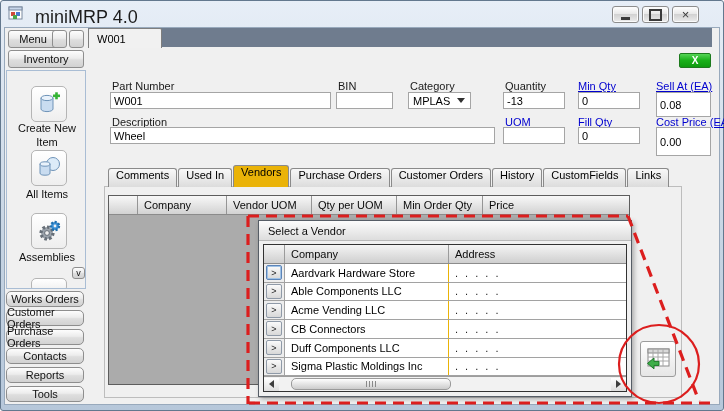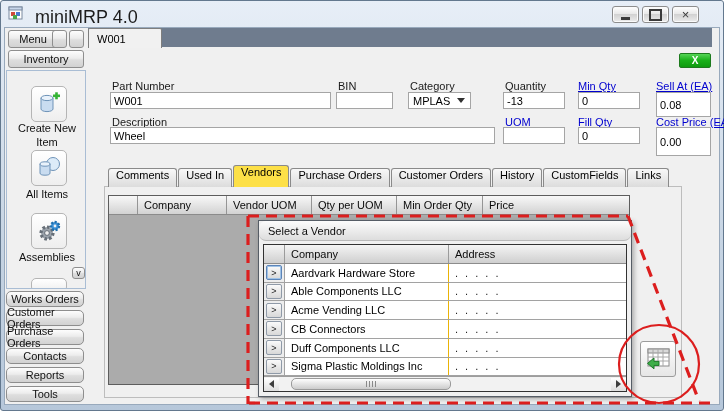--- a/index.html
+++ b/index.html
@@ -34,31 +34,31 @@
   .selarrow{width:0;height:0;border:4px solid transparent;border-top:5px solid #303030;margin:4px 5px 0 0;}
   
   .tabband{background:#6f7c8e;}
   .doctab{background:#f1f1f1;border:1px solid #7e7e7e;border-bottom:none;border-radius:2px 2px 0 0;
           display:flex;align-items:center;padding-left:8px;}
   
   .subtabs{display:flex;align-items:flex-end;}
   .tab{height:18px;border:1px solid #8a8a8a;border-bottom:none;border-radius:3px 3px 0 0;
        background:linear-gradient(#f8f8f8,#dcdcdc);display:flex;
        padding:0 7px;margin-right:1px;position:relative;}
-  .tab.active{height:21px;background:#fde047;z-index:4;}
+  .tab.active{height:21px;background:#eab308;z-index:4;}
   .groupbox{border:1px solid #bdbdbd;background:#f0f0f0;}
   
   .vtable{border:1px solid #5d5d5d;background:#ababab;}
   .vhead{display:flex;height:18px;border-bottom:1px solid #8b8b8b;}
   .vth{border-right:1px solid #959595;background:linear-gradient(#f8f8f8,#d2d2d2);
        display:flex;align-items:center;padding-left:6px;color:#0b0b0b;}
   
   .popup{background:#f0f0f0;border:1px solid #565d66;box-shadow:2px 2px 5px rgba(0,0,0,0.3);}
   .ptitle{height:19px;background:linear-gradient(#fcfcfc,#dddddd);border-bottom:1px solid #b9b9b9;
-          display:flex;align-items:center;padding-left:9px;color:#0b0b0b;border-radius:7px;}
+          display:flex;align-items:center;padding-left:9px;color:#0b0b0b;}
   .pgrid{position:absolute;left:4px;top:23px;right:4px;bottom:4px;border:1px solid #323232;
          background:#ababab;display:flex;flex-direction:column;}
   .pgh{display:flex;height:18px;background:linear-gradient(#f4f4f4,#cfcfcf);border-bottom:1px solid #8c8c8c;}
   .pgh-cell{border-right:1px solid #9b9b9b;display:flex;align-items:center;padding-left:6px;color:#0b0b0b;}
   .prow{height:18px;display:flex;background:#ffffff;border-bottom:1px solid #a2a2a2;align-items:stretch;}
   .psel{width:20px;background:#ededed;border-right:1px solid #a2a2a2;display:flex;
         align-items:center;justify-content:center;}
   .pselbtn{width:14px;height:13px;border:1px solid #8f9aa8;border-radius:2px;
            background:linear-gradient(#fafafa,#d8d8d8);font-size:9px;display:flex;
            align-items:center;justify-content:center;color:#222;}

